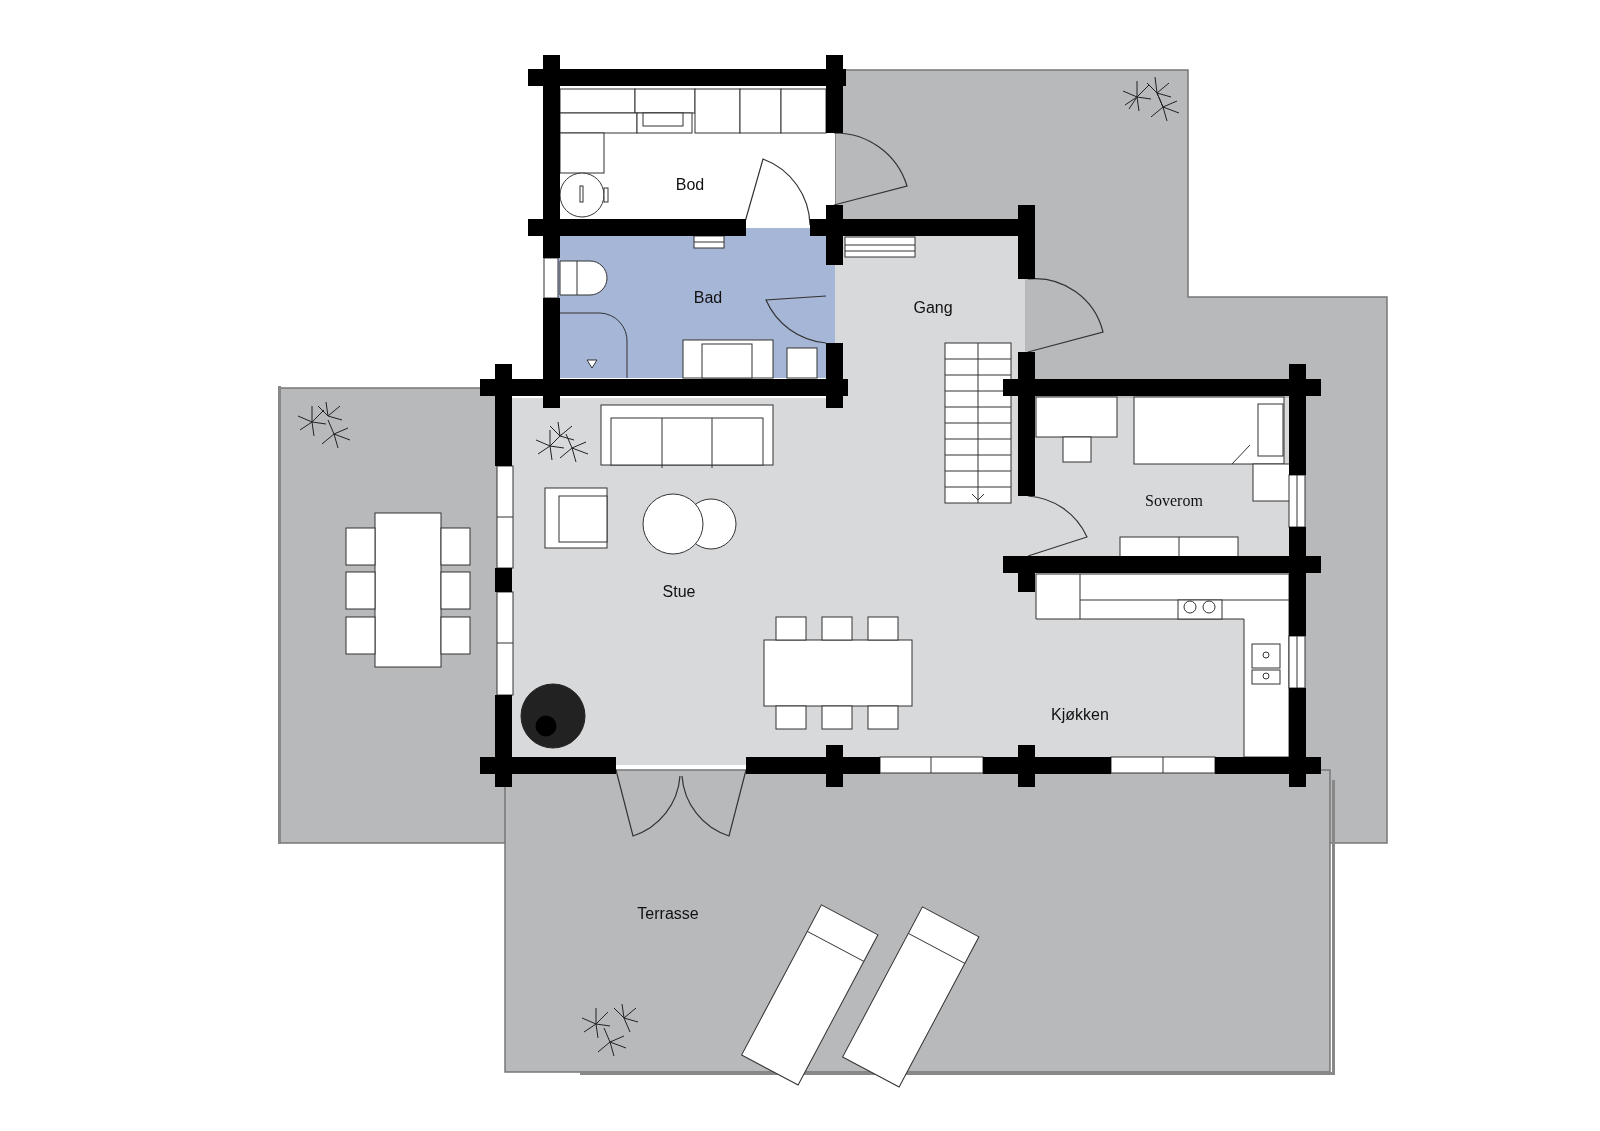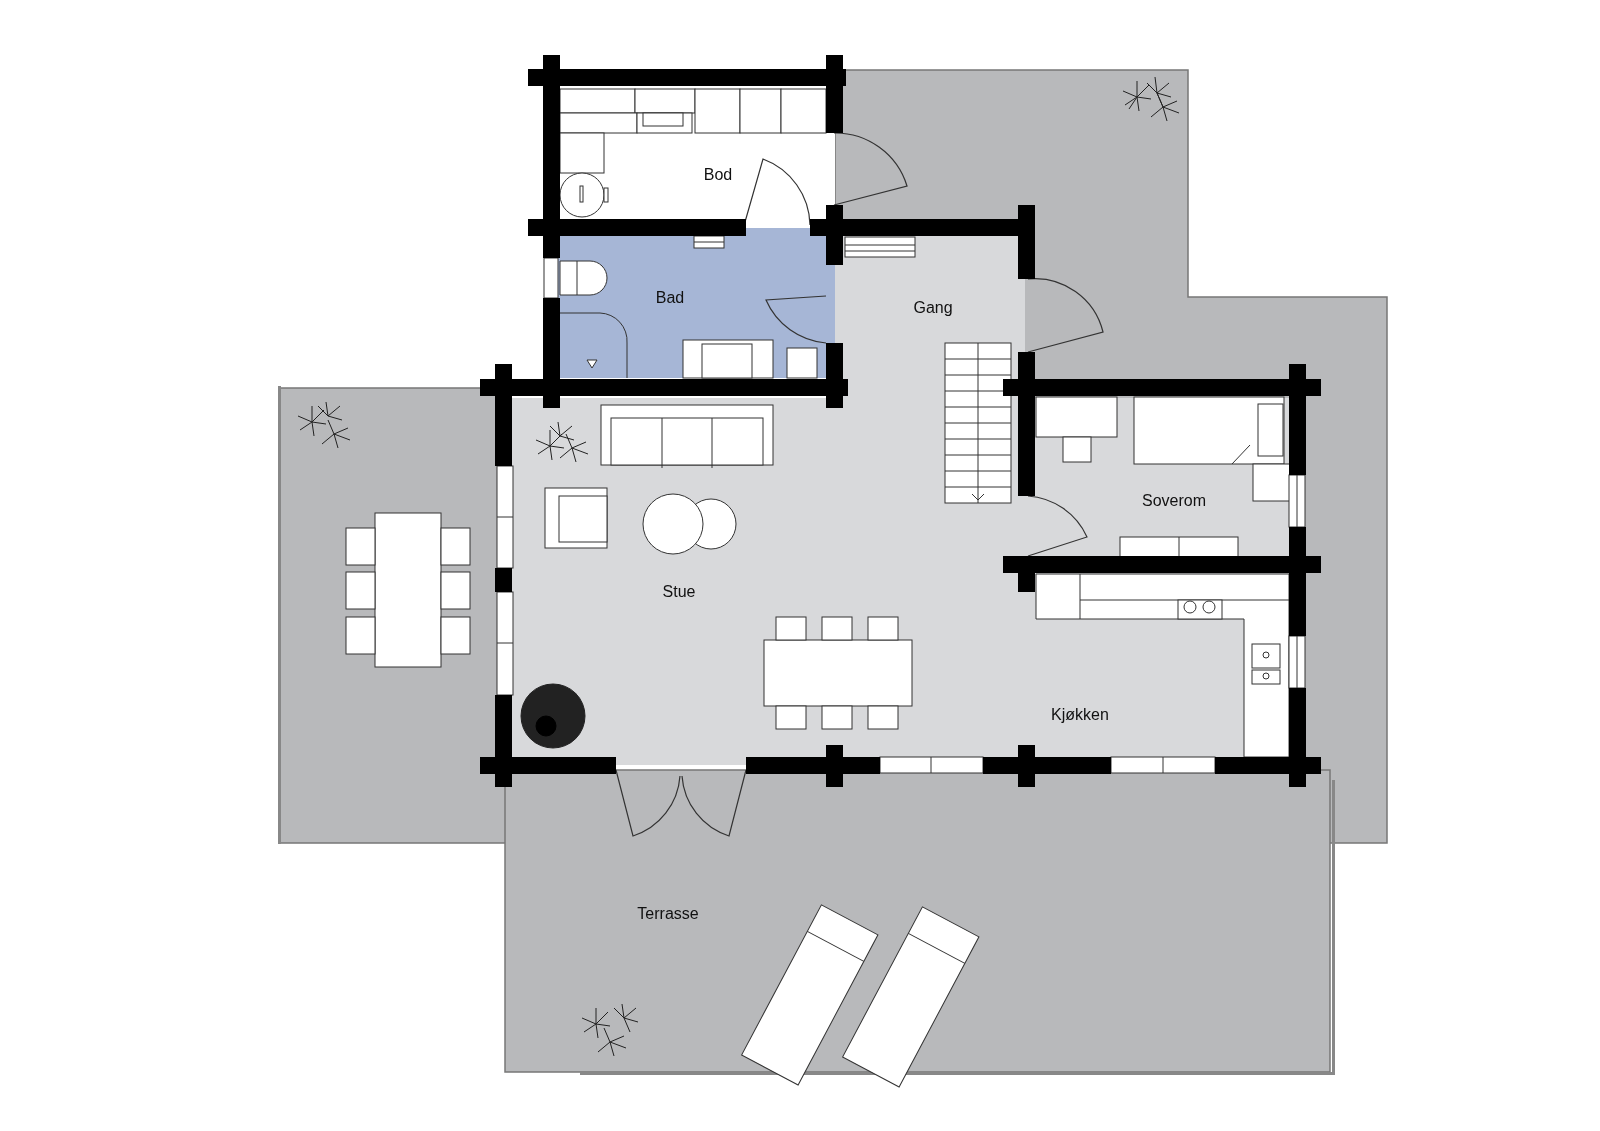--- a/index.html
+++ b/index.html
@@ -230,19 +230,19 @@
     <rect x="1003" y="379" width="318" height="17"></rect>
     <rect x="1289" y="364" width="17" height="111"></rect>
     <rect x="1289" y="527" width="17" height="109"></rect>
     <rect x="1289" y="688" width="17" height="69"></rect>
 
     <rect x="1003" y="556" width="318" height="17"></rect>
     <rect x="1018" y="556" width="17" height="36"></rect>
   </g>
 </svg>
 
-<div class="room-label" style="left:690px;top:175px;margin-left:28px;">Bod</div>
-<div class="room-label" style="left:670px;top:298px;">Bad</div>
+<div class="room-label" style="left:690px;top:185px;">Bod</div>
+<div class="room-label" style="left:708px;top:298px;">Bad</div>
 <div class="room-label" style="left:933px;top:308px;">Gang</div>
 <div class="room-label" style="left:679px;top:592px;text-align:center;">Stue</div>
-<div class="room-label" style="left:1174px;top:501px;">Soverom</div>
+<div class="room-label" style="left:1174px;top:501px;font-family:Liberation Serif, serif;">Soverom</div>
 <div class="room-label" style="left:1080px;top:687px;margin-top:28px;">Kjøkken</div>
 <div class="room-label" style="left:668px;top:914px;text-align:center;">Terrasse</div>
 
 </body></html>

